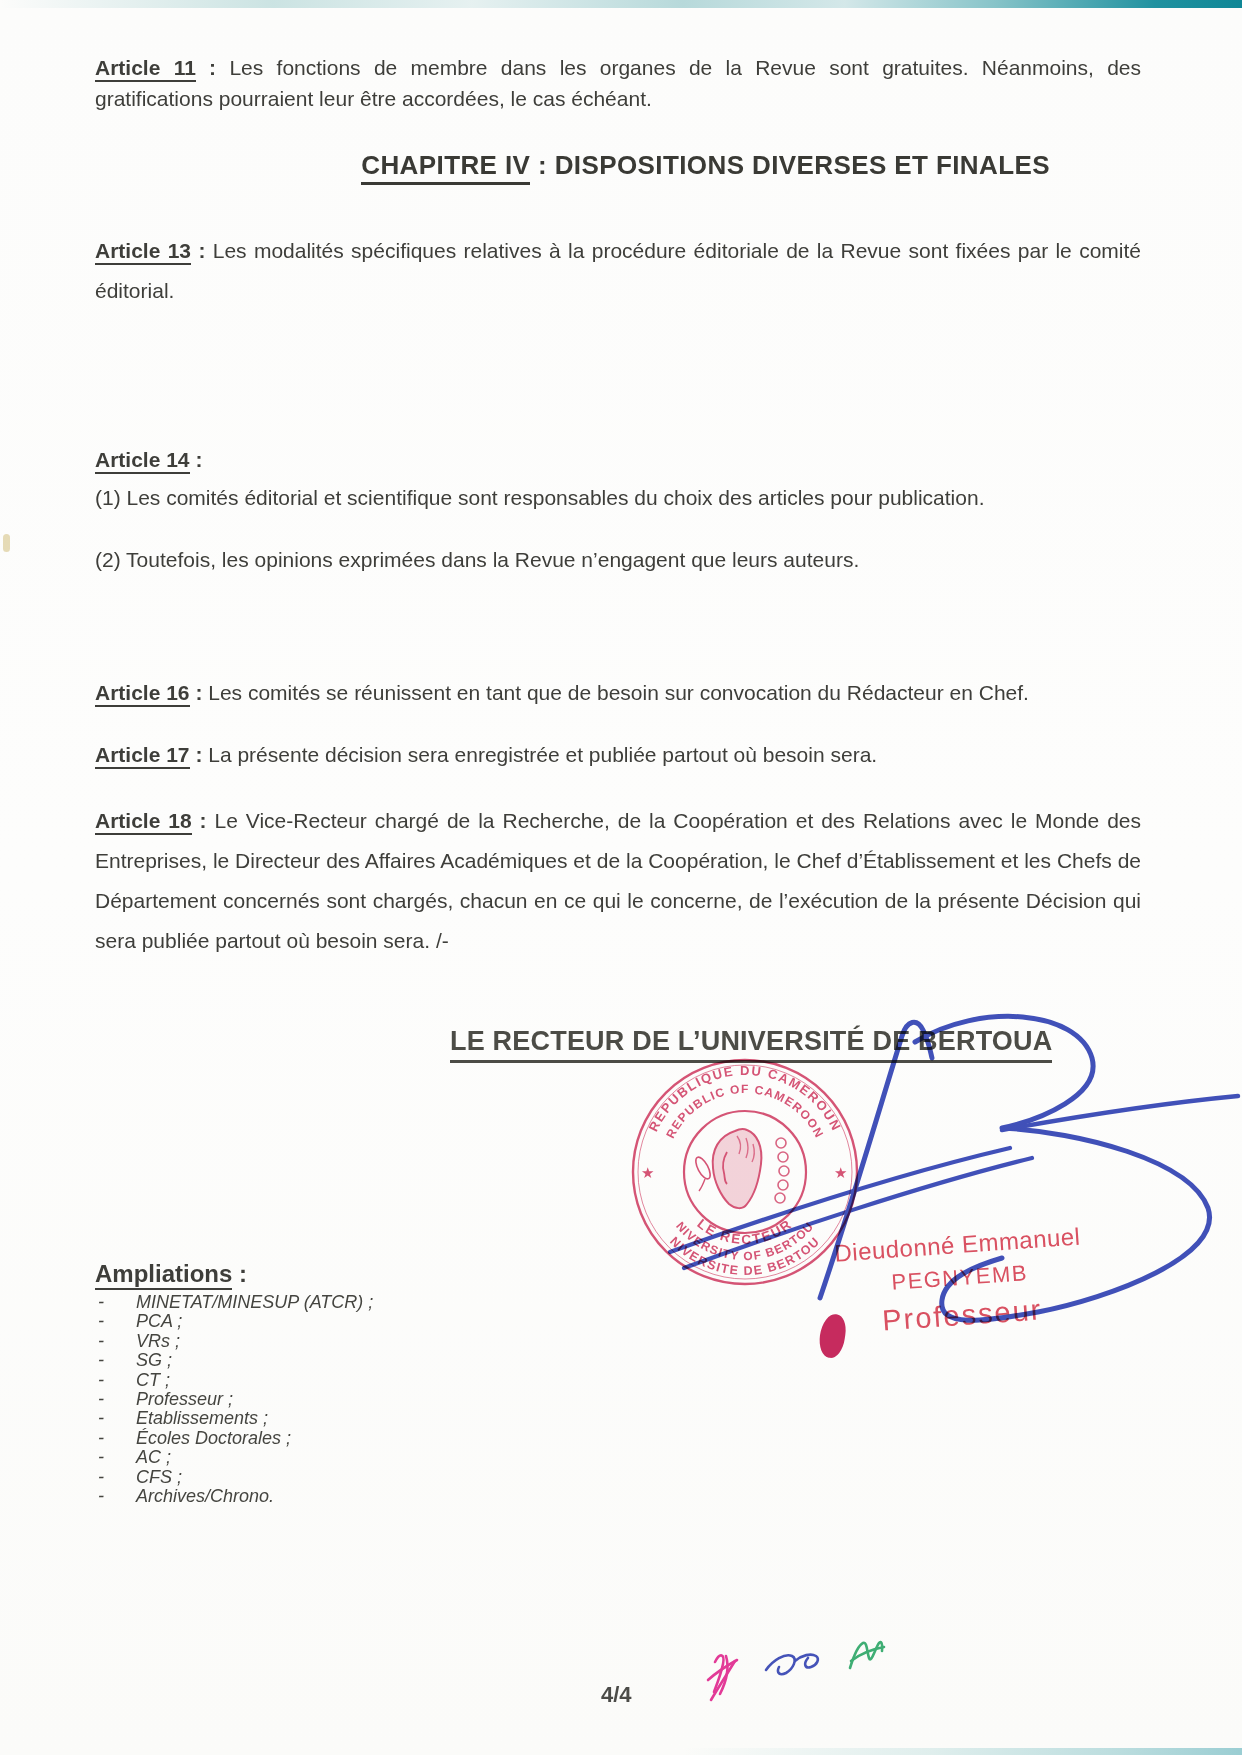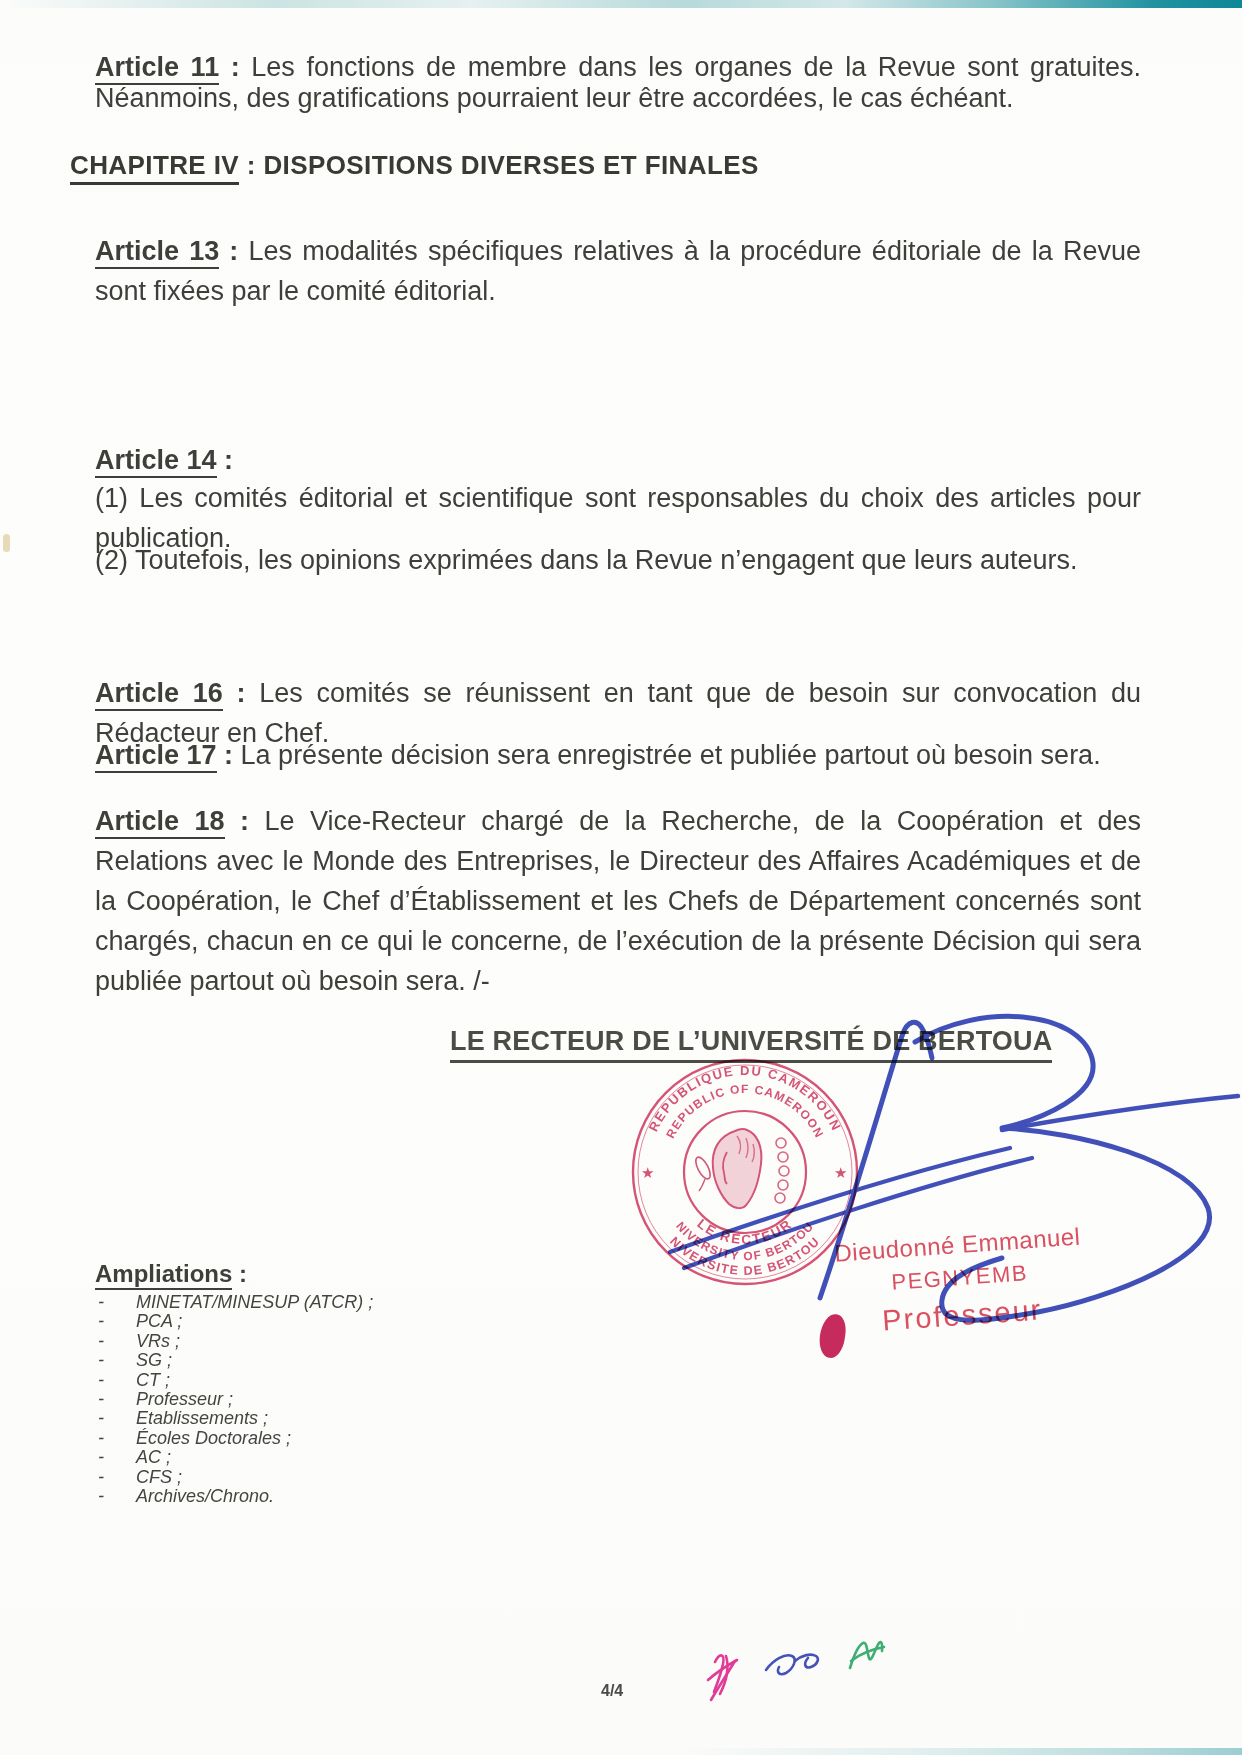--- a/index.html
+++ b/index.html
@@ -9,38 +9,38 @@
   
   .strip-top{position:absolute;top:0;left:0;width:100%;height:8px;
     background:linear-gradient(to right,rgba(90,170,170,0) 0%,rgba(90,170,170,.30) 22%,rgba(70,160,165,.12) 38%,
       rgba(70,160,165,.38) 55%,rgba(50,150,160,.20) 68%,rgba(40,150,160,.55) 80%,rgba(20,140,155,.95) 93%,rgba(15,135,150,1) 100%);}
   .strip-bottom{position:absolute;bottom:0;left:0;width:100%;height:7px;
     background:linear-gradient(to right,rgba(120,190,190,0) 0%,rgba(120,190,190,0) 55%,rgba(140,200,200,.25) 75%,
       rgba(110,185,190,.45) 90%,rgba(90,175,185,.6) 100%);}
   .margin-mark{position:absolute;left:3px;top:534px;width:7px;height:18px;border-radius:4px;
     background:#ddcf9f;opacity:.75;}
   
-  .para{position:absolute;left:95px;width:1046px;font-size:27px;line-height:40px;
+  .para{position:absolute;left:95px;width:1046px;font-size:21px;line-height:40px;
     color:#3e3e3a;text-align:justify;margin:0;}
   .p11{line-height:31px;}
   .art-label{font-weight:bold;border-bottom:2px solid #3e3e3a;padding-bottom:1px;}
   .art-colon{font-weight:bold;}
-  .chapter{position:absolute;left:70px;top:150px;width:980px;margin:0;text-align:left;
+  .chapter{position:absolute;left:70px;top:150px;width:980px;margin:0;text-align:right;
     font-size:26px;font-weight:bold;color:#3a3a35;letter-spacing:.4px;}
   .chapter-lead{border-bottom:3px solid #3a3a35;padding-bottom:2px;}
   .recteur{position:absolute;left:450px;top:1026px;margin:0;font-size:27px;font-weight:bold;
     color:#4c4c46;white-space:nowrap;border-bottom:3px solid #4c4c46;padding-bottom:3px;letter-spacing:.2px;z-index:1;}
   
   .amp-heading{position:absolute;left:95px;top:1260px;font-size:24px;font-weight:bold;color:#3e3e3a;margin:0;}
   .amp-heading .u{border-bottom:2px solid #3e3e3a;padding-bottom:1px;}
   .amp-list{position:absolute;left:98px;top:1293px;margin:0;padding:0;list-style:none;
     font-style:italic;font-size:18px;color:#454540;}
   .amp-list li{display:flex;line-height:19.4px;}
   .amp-list .dash{width:38px;flex:0 0 38px;}
-  .page-number{position:absolute;left:601px;top:1682px;font-size:16px;font-weight:bold;color:#4b4b48;}
+  .page-number{position:absolute;left:601px;top:1682px;font-size:22px;font-weight:bold;color:#4b4b48;}
   
   .stamp-svg{position:absolute;left:615px;top:1046px;width:260px;height:260px;z-index:3;
     mix-blend-mode:multiply;opacity:.92;}
   .sig-svg{position:absolute;left:630px;top:980px;width:615px;height:380px;z-index:5;
     mix-blend-mode:multiply;opacity:.95;}
   .signer{position:absolute;left:790px;top:1228px;width:340px;text-align:center;color:#dc5263;
     transform:rotate(-4deg);z-index:2;mix-blend-mode:multiply;}
   .signer .l1{font-size:24px;line-height:33px;letter-spacing:.5px;}
   .signer .l2{font-size:22px;line-height:33px;letter-spacing:1.5px;}
   .signer .l3{font-size:29px;line-height:42px;letter-spacing:2px;}

